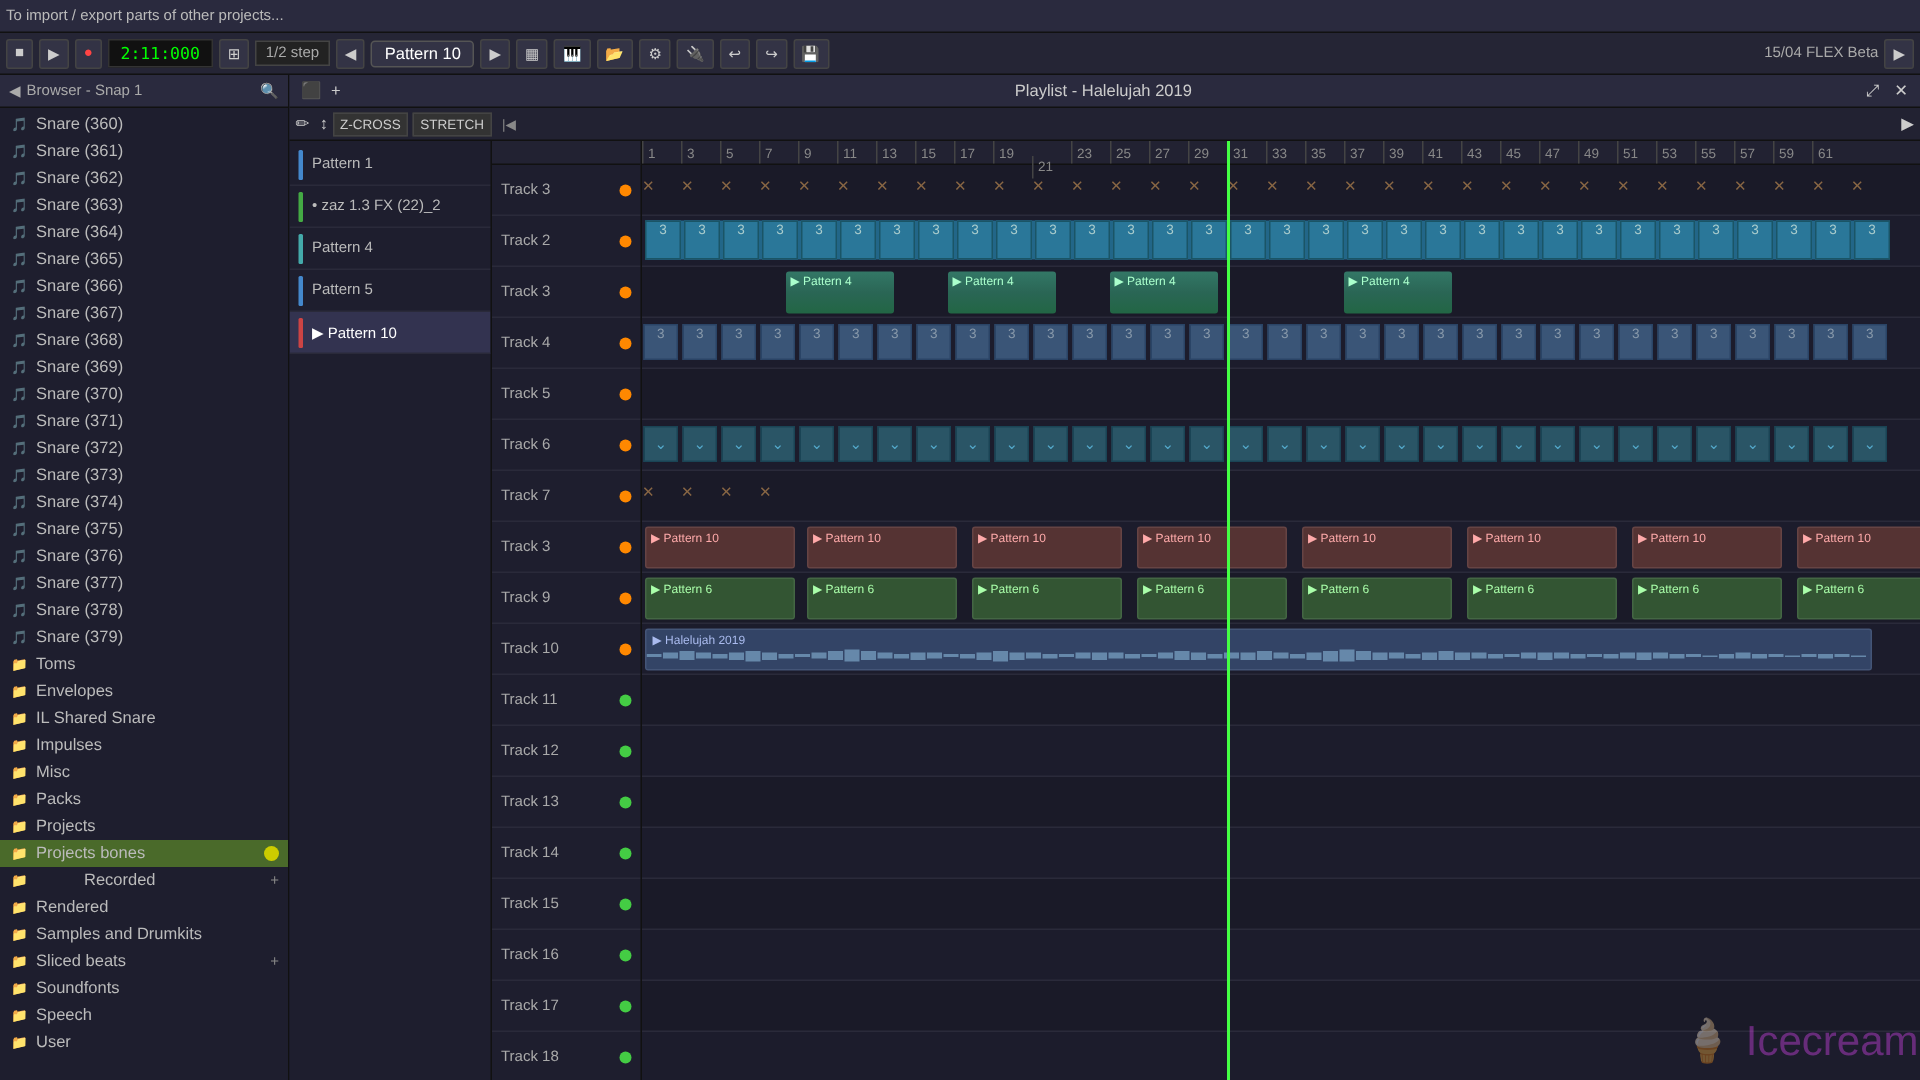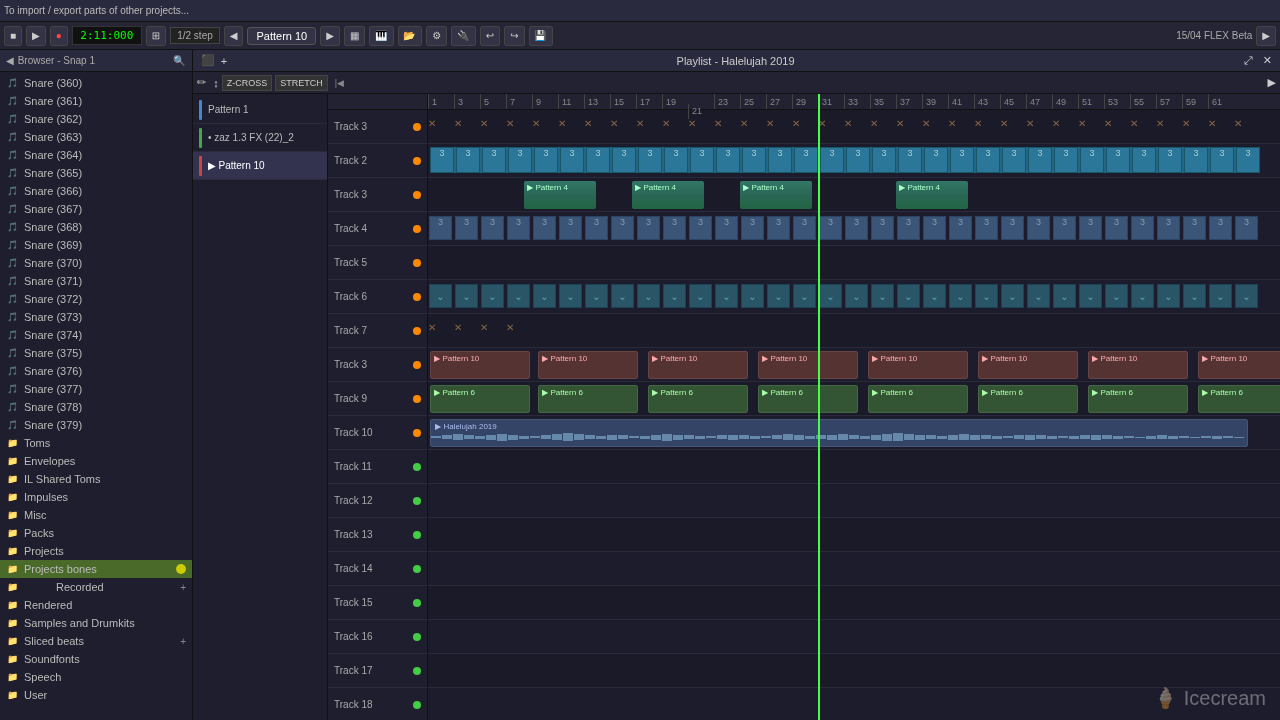--- a/index.html
+++ b/index.html
@@ -313,24 +313,24 @@
     #scrollable-tracks::-webkit-scrollbar-thumb { background: #444; }
 
     .tracks-inner {
       min-width: 820px;
     }
 
     
     #logo {
       position: absolute;
       bottom: 10px;
-      right: 14px;
+      right: 1px;
       opacity: 0.4;
-      font-size: 20px;
-      color: #e5e5e5;
+      font-size: 28px;
+      color: #d946ef;
     }
   </style>
 </head>
 <body>
 
 <div id="top-bar">
   <span>To import / export parts of other projects...</span>
 </div>
 
 <div id="toolbar">
@@ -460,21 +460,21 @@
         <div class="sidebar-item">
           <span class="sidebar-icon">
             <span style="color:#aaa;">📁</span>
           </span>
           <span style="font-size: 11px;">Envelopes</span>
         </div>
         <div class="sidebar-item">
           <span class="sidebar-icon">
             <span style="color:#aaa;">📁</span>
           </span>
-          <span style="font-size: 11px;">IL Shared Toms</span>
+          <span style="font-size: 11px;">IL Shared Snare</span>
         </div>
         <div class="sidebar-item">
           <span class="sidebar-icon">
             <span style="color:#aaa;">📁</span>
           </span>
           <span style="font-size: 11px;">Impulses</span>
         </div>
         <div class="sidebar-item">
           <span class="sidebar-icon">
             <span style="color:#aaa;">📁</span>
@@ -571,20 +571,28 @@
 
       <div id="pattern-list">
 
       <div class="pattern-item">
             <div class="pattern-color-bar" style="background: rgb(68, 136, 204);"></div>
             <span style="font-size: 10px; color: rgb(187, 187, 187);">Pattern 1</span>
           </div>
           <div class="pattern-item">
             <div class="pattern-color-bar" style="background: rgb(68, 170, 68);"></div>
             <span style="font-size: 10px; color: rgb(187, 187, 187);">• zaz 1.3 FX (22)_2</span>
+          </div>
+          <div class="pattern-item">
+            <div class="pattern-color-bar" style="background: rgb(68, 170, 170);"></div>
+            <span style="font-size: 10px; color: rgb(187, 187, 187);">Pattern 4</span>
+          </div>
+          <div class="pattern-item">
+            <div class="pattern-color-bar" style="background: rgb(68, 136, 204);"></div>
+            <span style="font-size: 10px; color: rgb(187, 187, 187);">Pattern 5</span>
           </div>
           <div class="pattern-item active">
             <div class="pattern-color-bar" style="background: rgb(204, 68, 68);"></div>
             <span style="font-size: 10px; color: rgb(255, 255, 255);">▶ Pattern 10</span>
           </div>
         </div>
 
       <div id="tracks-container">
 
         <div id="track-names">

